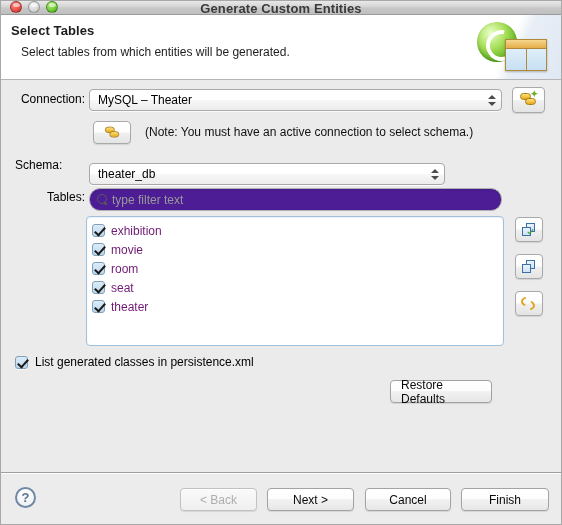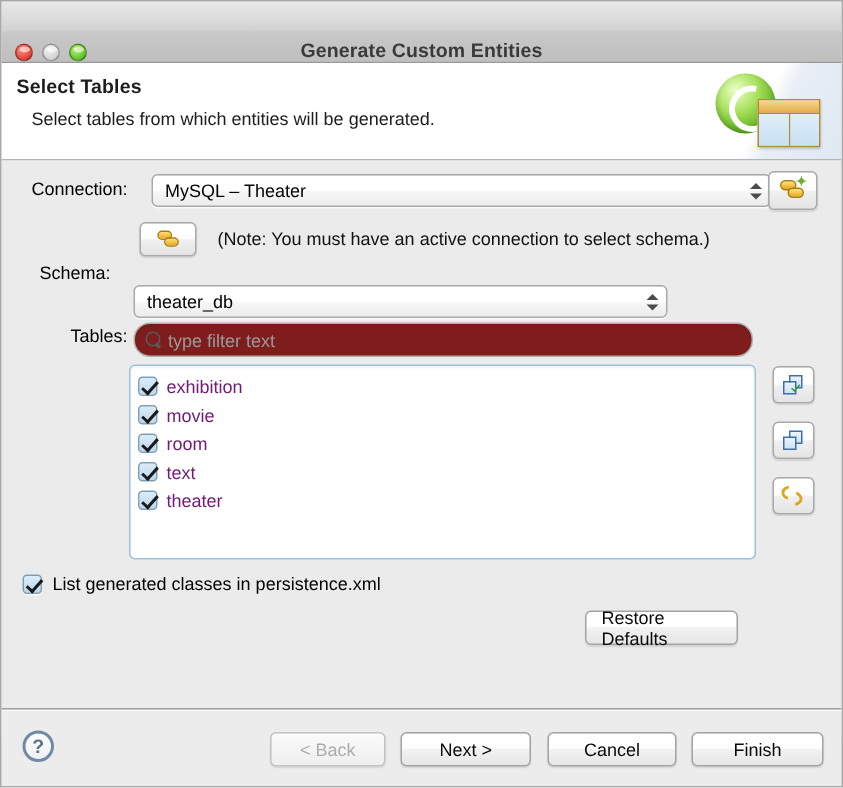--- a/index.html
+++ b/index.html
@@ -16,24 +16,24 @@
     position: relative;
     width: 562px; height: 525px;
     background: #ebebeb;
     border: 1px solid #a8a8a8;
     overflow: hidden;
   }
 
   
   .titlebar {
     position: relative;
-    height: 41px;
+    height: 14px;
     background: linear-gradient(to bottom, #e9e9e9 0%, #d2d2d2 48%, #c8c8c8 52%, #bfbfbf 100%);
     border-bottom: 1px solid #9a9a9a;
-    display: flex; align-items: flex-end;
+    display: flex; align-items: flex-start;
   }
   .traffic { display: flex; gap: 6px; padding-left: 9px; }
   .light {
     width: 12px; height: 12px; border-radius: 50%;
     border: 1px solid rgba(0,0,0,.30);
     position: relative;
   }
   .light::after {
     content: ""; position: absolute; left: 2px; top: 1px;
     width: 7px; height: 4px; border-radius: 50%;
@@ -133,21 +133,21 @@
   .combo .stepper span {
     width: 0; height: 0; border-left: 4px solid transparent; border-right: 4px solid transparent;
   }
   .combo .stepper .up   { border-bottom: 4px solid #4c4c4c; }
   .combo .stepper .down { border-top: 4px solid #4c4c4c; }
 
   
   .search {
     position: relative;
     height: 23px;
-    background: #7f1d1d;
+    background: #4c1d95;
     border: 1px solid #b0b0b0;
     border-radius: 11px;
     box-shadow: inset 0 1px 2px rgba(0,0,0,.10);
     display: flex; align-items: center;
     padding-left: 7px;
   }
   .search .mag {
     width: 11px; height: 11px; position: relative; flex: none; margin-right: 4px;
   }
   .search .mag::before {
@@ -308,21 +308,21 @@
           </div>
         </div>
     </div>
   </div>
 
   <div class="content">
 
     <div class="row" style="left:14px; top:12px; width:70px; justify-content:flex-end;">
       <span class="lbl">Connection:</span>
     </div>
-    <div class="combo" style="position:absolute; left:88px; top:9px; width:413px;margin-left:12px;">
+    <div class="combo" style="position:absolute; left:88px; top:9px; width:413px;">
       <span>MySQL – Theater</span>
       <span class="stepper">
         <span class="up"></span>
           <span class="down"></span>
       </span>
     </div>
     <div class="iconbtn" style="position:absolute; left:511px; top:7px; width:33px; height:26px;">
       <span class="plug">
         <span class="b1"></span>
           <span class="b2"></span>
@@ -331,21 +331,21 @@
     </div>
 
     <div class="iconbtn" style="position:absolute; left:92px; top:41px; width:38px; height:23px;">
       <span class="plug" style="transform:scale(.9)">
         <span class="b1"></span>
           <span class="b2"></span>
       </span>
     </div>
     <div style="position:absolute; left:144px; top:45px; font-size:12px; color:#111;">(Note: You must have an active connection to select schema.)</div>
 
-    <div class="row" style="left:14px; top:68px; width:70px; justify-content:center;">
+    <div class="row" style="left:14px; top:78px; width:70px; justify-content:flex-start;">
       <span class="lbl">Schema:</span>
     </div>
     <div class="combo" style="position:absolute; left:88px; top:83px; width:356px;">
       <span>theater_db</span>
       <span class="stepper">
         <span class="up"></span>
           <span class="down"></span>
       </span>
     </div>
 
@@ -365,21 +365,21 @@
       <div class="litem">
         <span class="cbx on"></span>
         <span>movie</span>
       </div>
       <div class="litem">
         <span class="cbx on"></span>
         <span>room</span>
       </div>
       <div class="litem">
         <span class="cbx on"></span>
-        <span>text</span>
+        <span>seat</span>
       </div>
       <div class="litem">
         <span class="cbx on"></span>
         <span>theater</span>
       </div>
     </div>
 
     <div class="iconbtn sidebtn" style="left:514px; top:137px;">
       <span class="copy-gl">
         <span class="sq back"></span>

